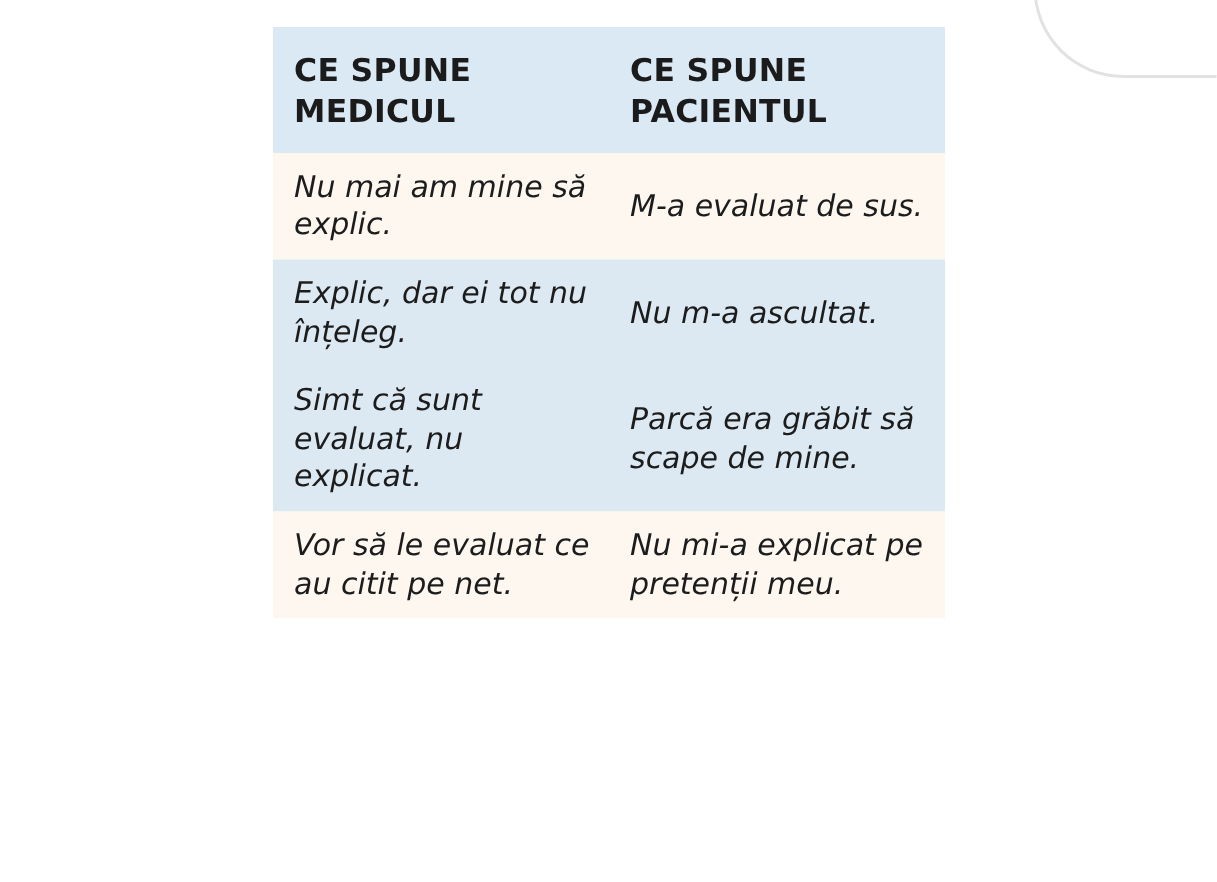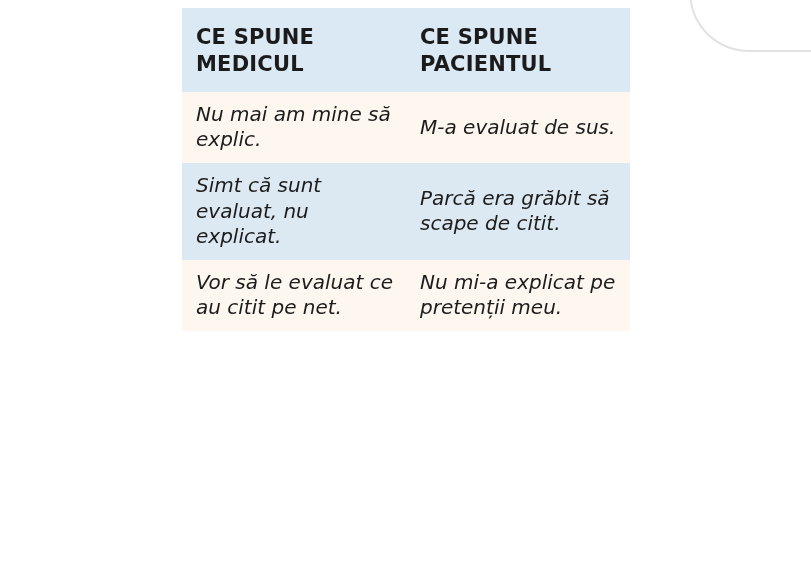--- a/index.html
+++ b/index.html
@@ -24,21 +24,21 @@
     border-bottom-left-radius: 60px;
     border: 2px solid #e2e2e2;
     border-top: none;
     border-right: none;
     background: transparent;
     pointer-events: none;
   }
   .table-wrap {
     position: absolute;
     left: 182px;
-    top: 8px;
+    top: 18px;
     width: 448px;
   }
   table.compare {
     border-collapse: collapse;
     width: 100%;
     table-layout: fixed;
   }
   table.compare col.c1 { width: 50%; }
   table.compare col.c2 { width: 50%; }
   table.compare th,
@@ -98,22 +98,26 @@
           <span class="hdr-line">PACIENTUL</span>
         </th>
       </tr>
     </thead>
     <tbody>
       <tr class="odd">
         <td>Nu mai am mine să explic.</td>
         <td>M-a evaluat de sus.</td>
       </tr>
       <tr class="even">
+        <td>Explic, dar ei tot nu înțeleg.</td>
+        <td>Nu m-a ascultat.</td>
+      </tr>
+      <tr class="even">
         <td>Simt că sunt evaluat, nu explicat.</td>
-        <td>Parcă era grăbit să scape de citit.</td>
+        <td>Parcă era grăbit să scape de mine.</td>
       </tr>
       <tr class="odd">
         <td>Vor să le evaluat ce au citit pe net.</td>
         <td>Nu mi-a explicat pe pretenții meu.</td>
       </tr>
     </tbody>
   </table>
 </div>
 
 </body></html>

